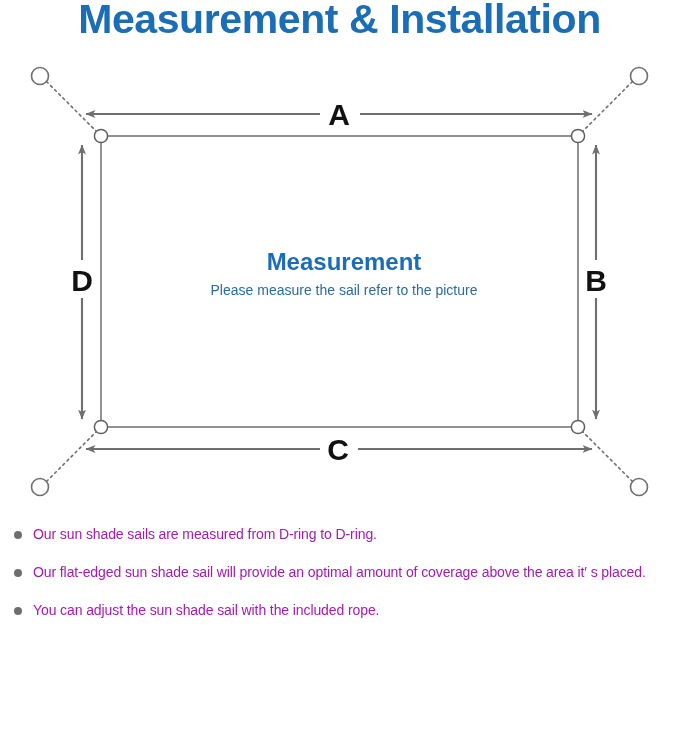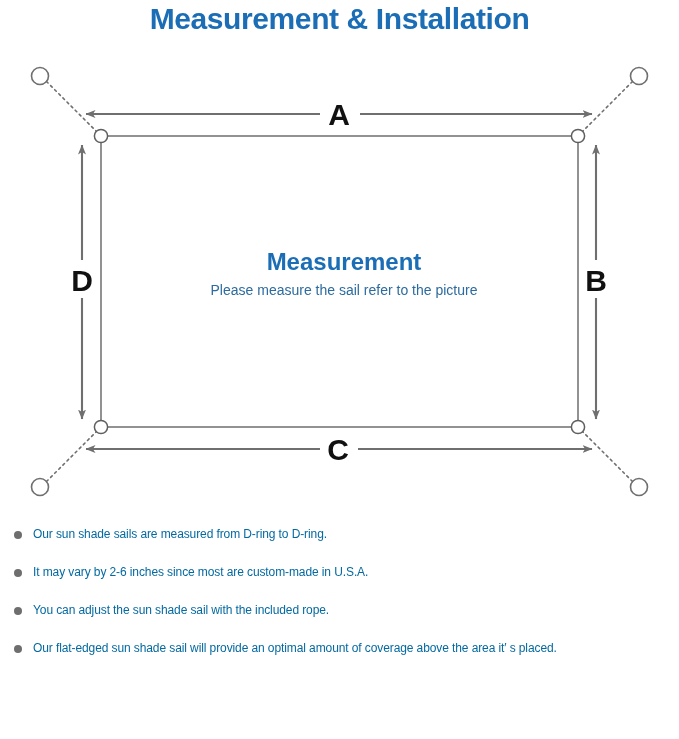--- a/index.html
+++ b/index.html
@@ -23,21 +23,21 @@
 
   
   .title {
     position: absolute;
     top: 0px;
     left: 0;
     width: 679px;
     text-align: center;
     font-family: "Liberation Sans", sans-serif;
     font-weight: bold;
-    font-size: 30px;
+    font-size: 41px;
     letter-spacing: -0.4px;
     color: #1b6eb5;
     line-height: 38px;
     white-space: nowrap;
   }
 
   
   .diagram {
     position: absolute;
     top: 48px;
@@ -88,23 +88,23 @@
     flex: 0 0 auto;
     width: 8px;
     height: 8px;
     border-radius: 50%;
     background: #6e6e6e;
     margin-top: 7px;
     margin-right: 11px;
   }
   .note-text {
     font-family: "Liberation Sans", sans-serif;
-    font-size: 12px;
+    font-size: 14px;
     line-height: 21px;
-    color: #0369a1;
+    color: #a21caf;
     letter-spacing: -0.1px;
   }
 </style>
 </head>
 <body>
 
 <div class="page">
 
   <div class="title">Measurement &amp; Installation</div>
 
@@ -154,31 +154,27 @@
     </svg>
   </div>
 
   <div class="notes">
 
     <div class="note">
       <span class="bullet"></span>
       <span class="note-text">Our sun shade sails are measured from D-ring to D-ring.</span>
     </div>
 
-    <div class="note">
-      <span class="bullet"></span>
-      <span class="note-text">It may vary by 2-6 inches since most are custom-made in U.S.A.</span>
-    </div>
 
 
     <div class="note">
       <span class="bullet"></span>
-      <span class="note-text">You can adjust the sun shade sail with the included rope.</span>
+      <span class="note-text">Our flat-edged sun shade sail will provide an optimal amount of coverage above the area it′ s placed.</span>
     </div>
 
     <div class="note">
       <span class="bullet"></span>
-      <span class="note-text">Our flat-edged sun shade sail will provide an optimal amount of coverage above the area it′ s placed.</span>
+      <span class="note-text">You can adjust the sun shade sail with the included rope.</span>
     </div>
 
   </div>
 
 </div>
 
 </body></html>

